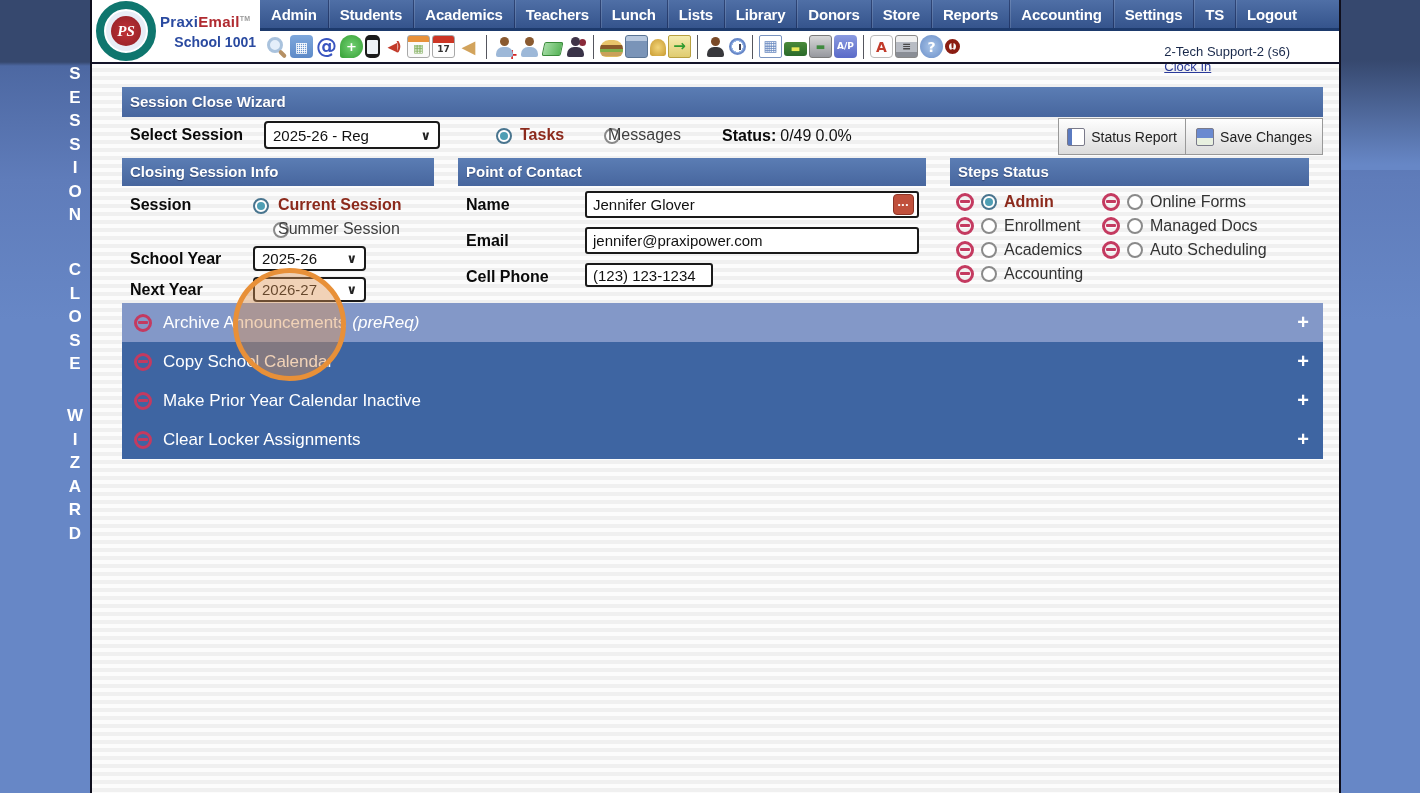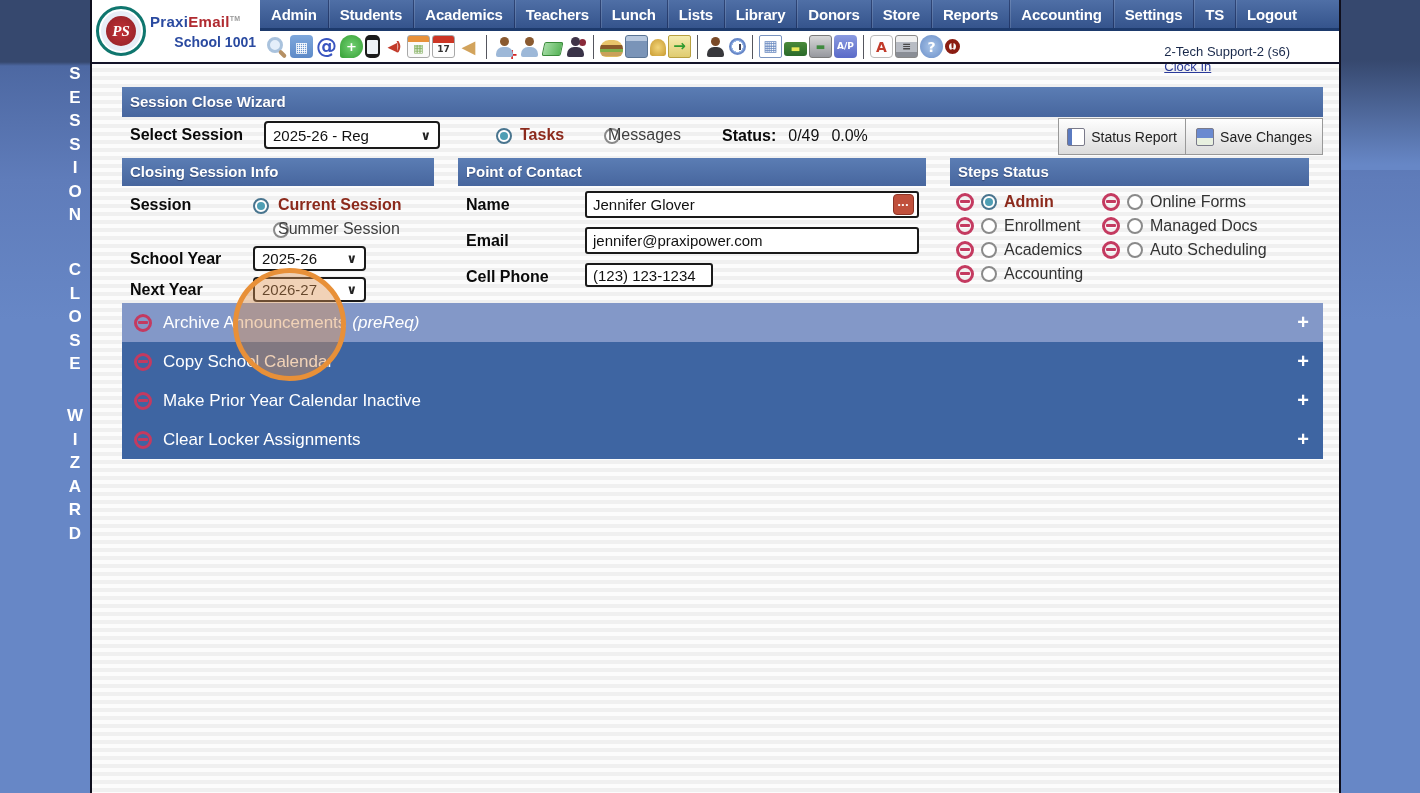--- a/index.html
+++ b/index.html
@@ -9,21 +9,21 @@
   .abs{position:absolute;}
 
   
   .edge-v{position:absolute;top:0;height:793px;width:2px;background:#0f0f1d;z-index:30;}
   .chrome-divider{position:absolute;left:92px;top:62px;width:1248px;height:2px;background:#14142a;z-index:30;}
   .top-right-dark{position:absolute;left:1341px;top:0;width:79px;height:170px;
        background:linear-gradient(180deg,#36486e 0 60px,#6787c6 165px);}
 
   
   .logo-box{left:92px;top:0;width:168px;height:62px;background:#fff;display:flex;align-items:center;padding:2px 4px;box-sizing:border-box;}
-  .logo-circle{width:44px;height:44px;border-radius:50%;border:3px solid #0f766e;background:#e8edf6;
+  .logo-circle{width:44px;height:44px;border-radius:50%;border:8px solid #0f766e;background:#e8edf6;
        display:flex;align-items:center;justify-content:center;flex:0 0 auto;box-shadow:inset 0 0 0 2px #fff;}
   .logo-inner{width:30px;height:30px;border-radius:50%;background:radial-gradient(#c23137,#8f2026);color:#fff;
        font:italic bold 15px "Liberation Serif",serif;display:flex;align-items:center;justify-content:center;}
   .logo-text{margin-left:4px;flex:1;}
   .logo-name{font:bold 15px "Liberation Sans",sans-serif;letter-spacing:.3px;white-space:nowrap;}
   .logo-name .p1{color:#2a4aa0;} .logo-name .p2{color:#b02a30;}
   .logo-name .tm{font-size:7px;color:#9a9a9a;vertical-align:super;}
   .logo-school{font:bold 14px "Liberation Sans",sans-serif;color:#2a4aa0;text-align:right;margin-top:4px;}
 
   
@@ -90,21 +90,21 @@
   .sel-row{left:30px;top:54px;width:1201px;height:40px;}
   .lbl{font-weight:bold;font-size:16px;color:#0a0a0a;white-space:nowrap;}
   .fake-select{box-sizing:border-box;border:2px solid #1a1a1a;border-radius:4px;background:#fff;display:flex;
        align-items:center;justify-content:space-between;padding:0 7px;font-size:15px;color:#111;cursor:pointer;}
   .fake-select .chev{font-weight:bold;font-size:13px;color:#222;}
   .radio{position:relative;width:12px;height:12px;border:2px solid #8a8a8a;border-radius:50%;background:#fff;display:inline-block;box-sizing:content-box;cursor:pointer;}
   .radio.sel{border-color:#49758f;}
   .radio.sel::after{content:"";position:absolute;left:2px;top:2px;width:8px;height:8px;border-radius:50%;background:#4e9eb4;}
   .sel-lbl{color:#8c2a1c;font-weight:bold;font-size:16px;}
   .plain-lbl{color:#3f3f3f;font-size:16px;}
-  .status-group{display:flex;gap:12px;font-size:16px;color:#111;align-items:center;}
+  .status-group{display:flex;gap:4px;font-size:16px;color:#111;align-items:center;}
   .btn{box-sizing:border-box;height:37px;border:1px solid #999;background:linear-gradient(180deg,#fefefe,#dcdcdc);
        display:flex;align-items:center;justify-content:center;gap:6px;font-size:14px;color:#222;cursor:pointer;
        box-shadow:inset 0 1px 0 #fff;}
   .btn-ico{width:16px;height:16px;border:1px solid #7a7a8a;border-radius:2px;flex:0 0 auto;}
   .ico-report{background:linear-gradient(90deg,#5a7ac0 0 4px,#fff 4px),linear-gradient(#fff,#fff);}
   .ico-save{background:linear-gradient(180deg,#6a8ad0 0 9px,#e8f0e0 9px);}
 
   .panel-hdr{height:28px;box-sizing:border-box;}
   .panel-body{position:relative;}
 

